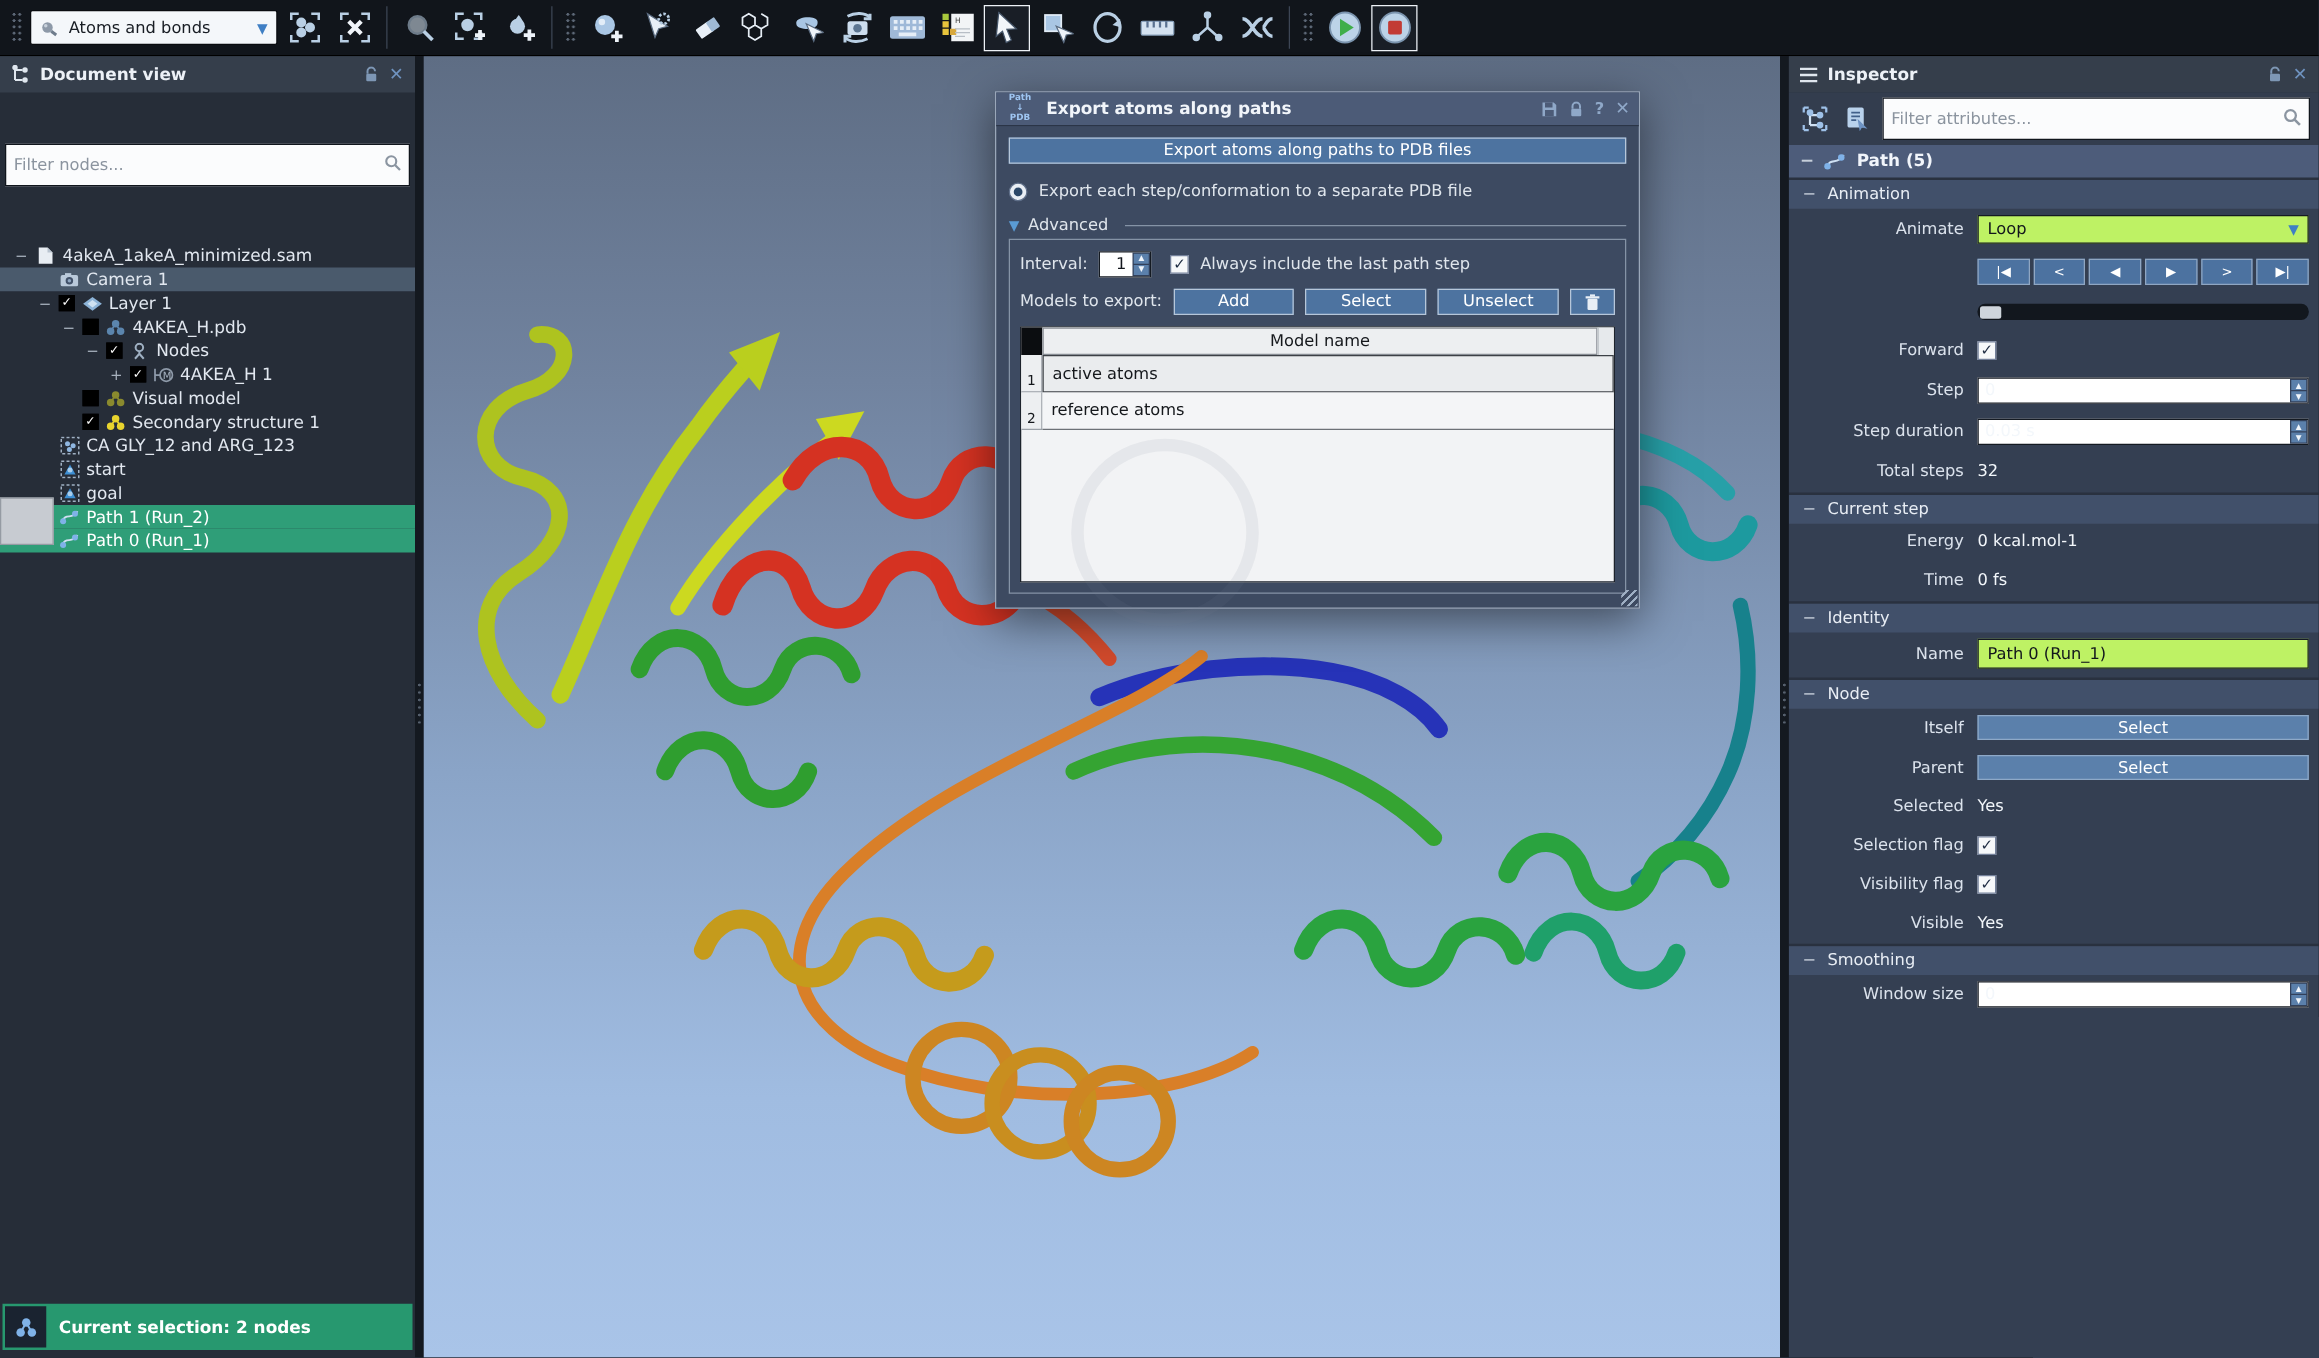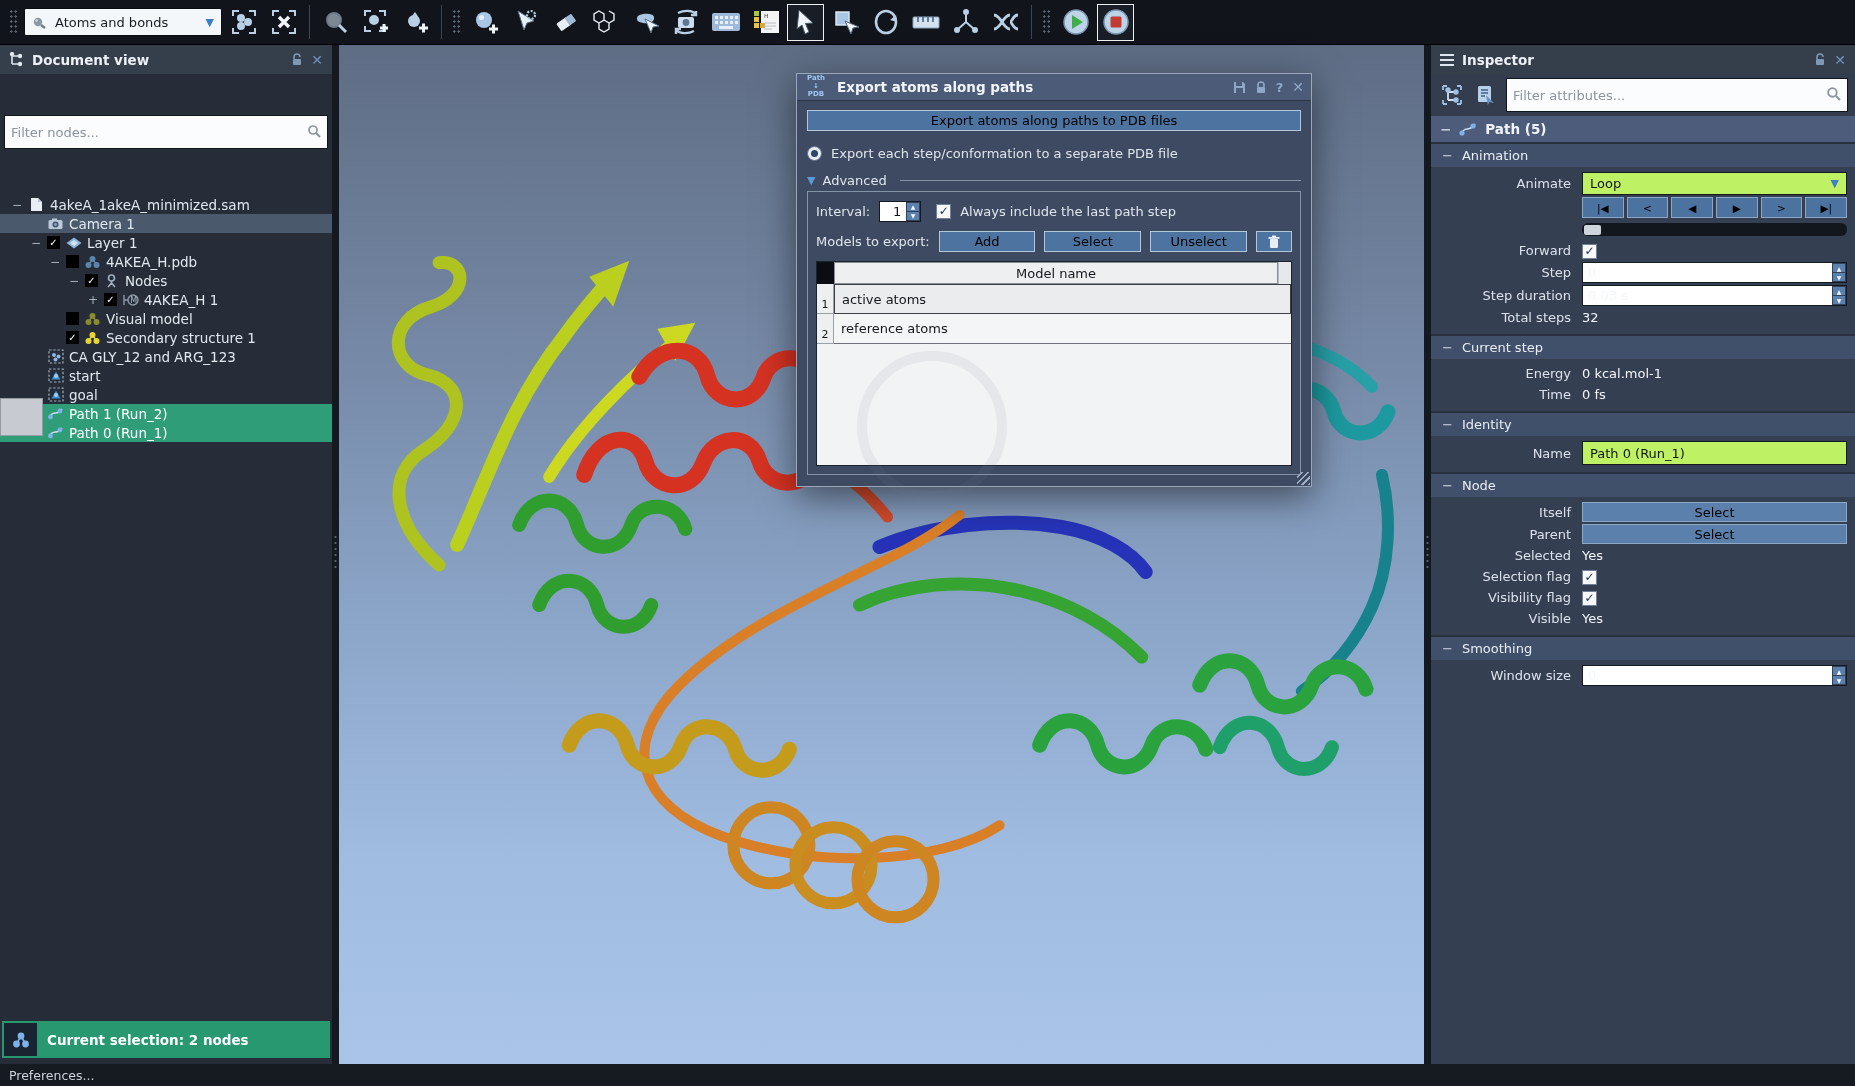--- a/index.html
+++ b/index.html
@@ -59,21 +59,21 @@
   .dialog { position:absolute; left:796px; top:73px; width:516px; height:414px; z-index:10;
             background:#3d4a61; border:1px solid #9aa7b9; box-shadow:0 10px 34px rgba(0,0,0,.5);
             display:flex; flex-direction:column; }
   .dlg-title { flex:0 0 27px; background:#4c5b77; border-bottom:1px solid #2b3547;
                display:flex; align-items:center; gap:9px; padding:0 7px; }
   .dlg-appicon { width:24px; text-align:center; color:#9fc6f2; font-size:7px; font-weight:bold; line-height:1.1; }
   .dlg-title .cap { font-weight:bold; color:#f1f5fa; font-size:13.5px; }
   .dlg-title .sp { flex:1; }
   .dlg-title .hicon { color:#8fa8c8; }
   .dlg-body { flex:1; padding:9px 10px 6px 10px; display:flex; flex-direction:column; position:relative; }
-  .btn { background:#4d73a0; border:1px solid #b6c6d9; color:#000000; display:flex;
+  .btn { background:#4d73a0; border:1px solid #b6c6d9; color:#ffffff; display:flex;
          align-items:center; justify-content:center; font-size:13px; }
   .export-btn { height:21px; margin-bottom:9px; }
   .radio-row { height:26px; display:flex; align-items:center; gap:9px; }
   .radio { width:15px; height:15px; border-radius:50%; flex:0 0 15px; position:relative; }
   .radio.on { background:#e9eef4; border:1px solid #60708a; }
   .radio.on::after { content:""; position:absolute; inset:3px; border-radius:50%; background:#2b4767; }
   .radio.off { background:#98a1ad; border:1px solid #5f6a79; }
   .radio.off::after { content:""; position:absolute; inset:3px; border-radius:50%; background:#7b8591; }
   .adv-row { display:flex; align-items:center; gap:7px; margin:7px 0 3px 0; }
   .adv-row .tri { color:#5a9bd4; font-size:11px; }
@@ -111,21 +111,21 @@
   
   .inspector { flex:0 0 424px; background:#2a3240; display:flex; flex-direction:column; }
   .insp-toolbar { flex:0 0 36px; display:flex; align-items:center; gap:7px; padding:4px 7px; background:#333d4e; }
   .tool-sq { width:27px; height:27px; display:flex; align-items:center; justify-content:center; }
   .insp-body { flex:1; display:flex; flex-direction:column; gap:2px; overflow:hidden; background:#29313f; }
   .path-header { flex:0 0 26px; background:#4d5c7a; display:flex; align-items:center; gap:8px; padding:0 9px;
                  font-weight:bold; color:#f1f5fb; font-size:13.5px; }
   .sec { background:#343f52; }
   .sec-header { height:23px; background:#41506a; display:flex; align-items:center; gap:9px; padding:0 11px; color:#e8edf4; }
   .minus { color:#c6cfdb; }
-  .attrs { padding:5px 8px 7px 0; display:flex; flex-direction:column; gap:2px; }
+  .attrs { padding:5px 8px 7px 0; display:flex; flex-direction:column; gap:12px; }
   .arow { display:grid; grid-template-columns:140px 1fr; gap:11px; align-items:center; min-height:19px; }
   .arow .lab { text-align:right; color:#dbe2ec; }
   .arow .val { color:#f3f7fb; }
   .dropdown { height:23px; background:#bef264; border:1px solid #141a22; color:#12161c;
               display:flex; align-items:center; padding:0 7px; }
   .dropdown .caret { margin-left:auto; color:#3f7fc4; font-size:11px; }
   .pb-row { display:flex; gap:3px; }
   .pb-row .btn { flex:1; height:21px; background:#4c72a0; border:1px solid #8fa6c2; font-size:10.5px; }
   .slider { height:13px; background:#12171e; border-radius:6px; position:relative; }
   .slider .handle { position:absolute; left:2px; top:1.5px; width:17px; height:10px; background:#cfd5dc; border-radius:2px; }
@@ -816,23 +816,20 @@
                     <span>▼</span>
                   </span>
                 </span>
               </div>
           </div>
         </div>
       </div>
     </aside>
   </div>
 
-  <div class="statusbar">
-    <span>Preferences...</span>
-  </div>
 
   <div class="dialog">
     <div class="dlg-title">
       <span class="dlg-appicon">
         <div>Path</div>
           <div>↓</div>
           <div>PDB</div>
       </span>
       <span class="cap">Export atoms along paths</span>
       <span class="sp"></span>

